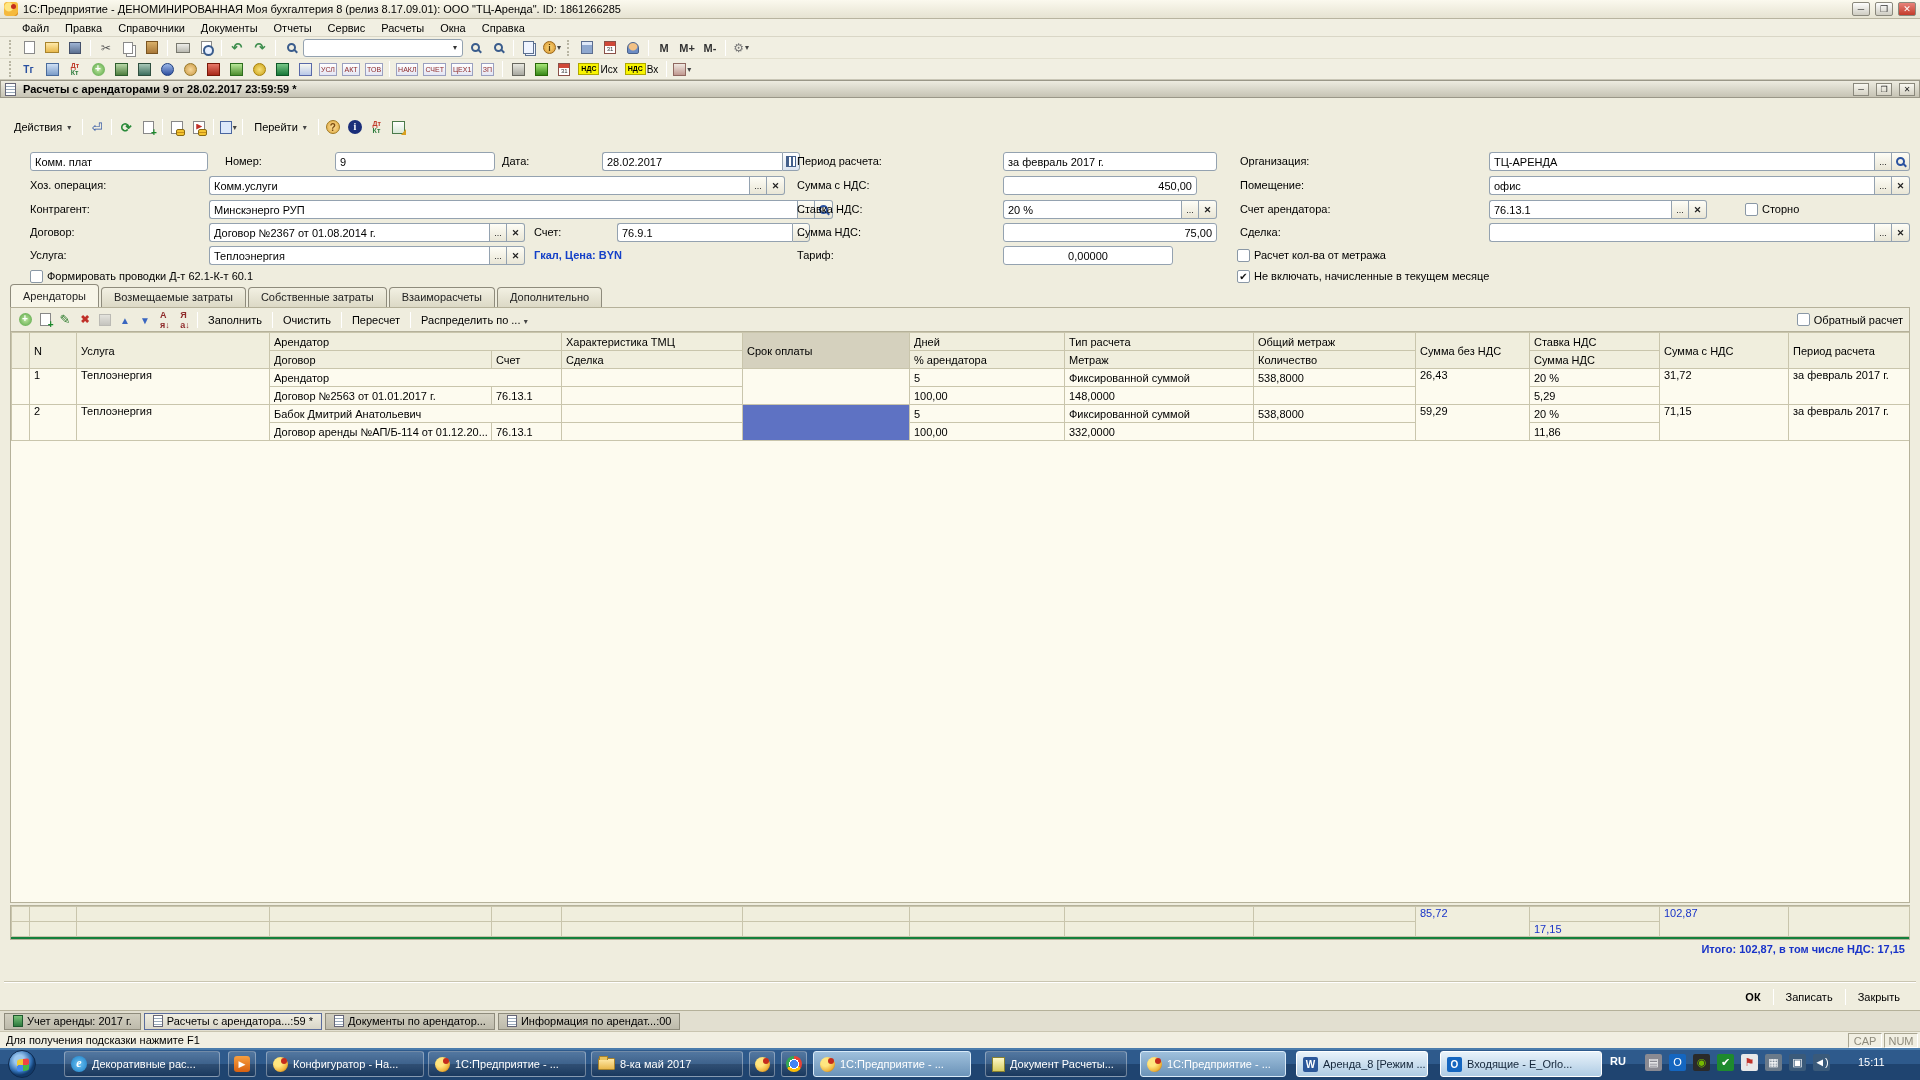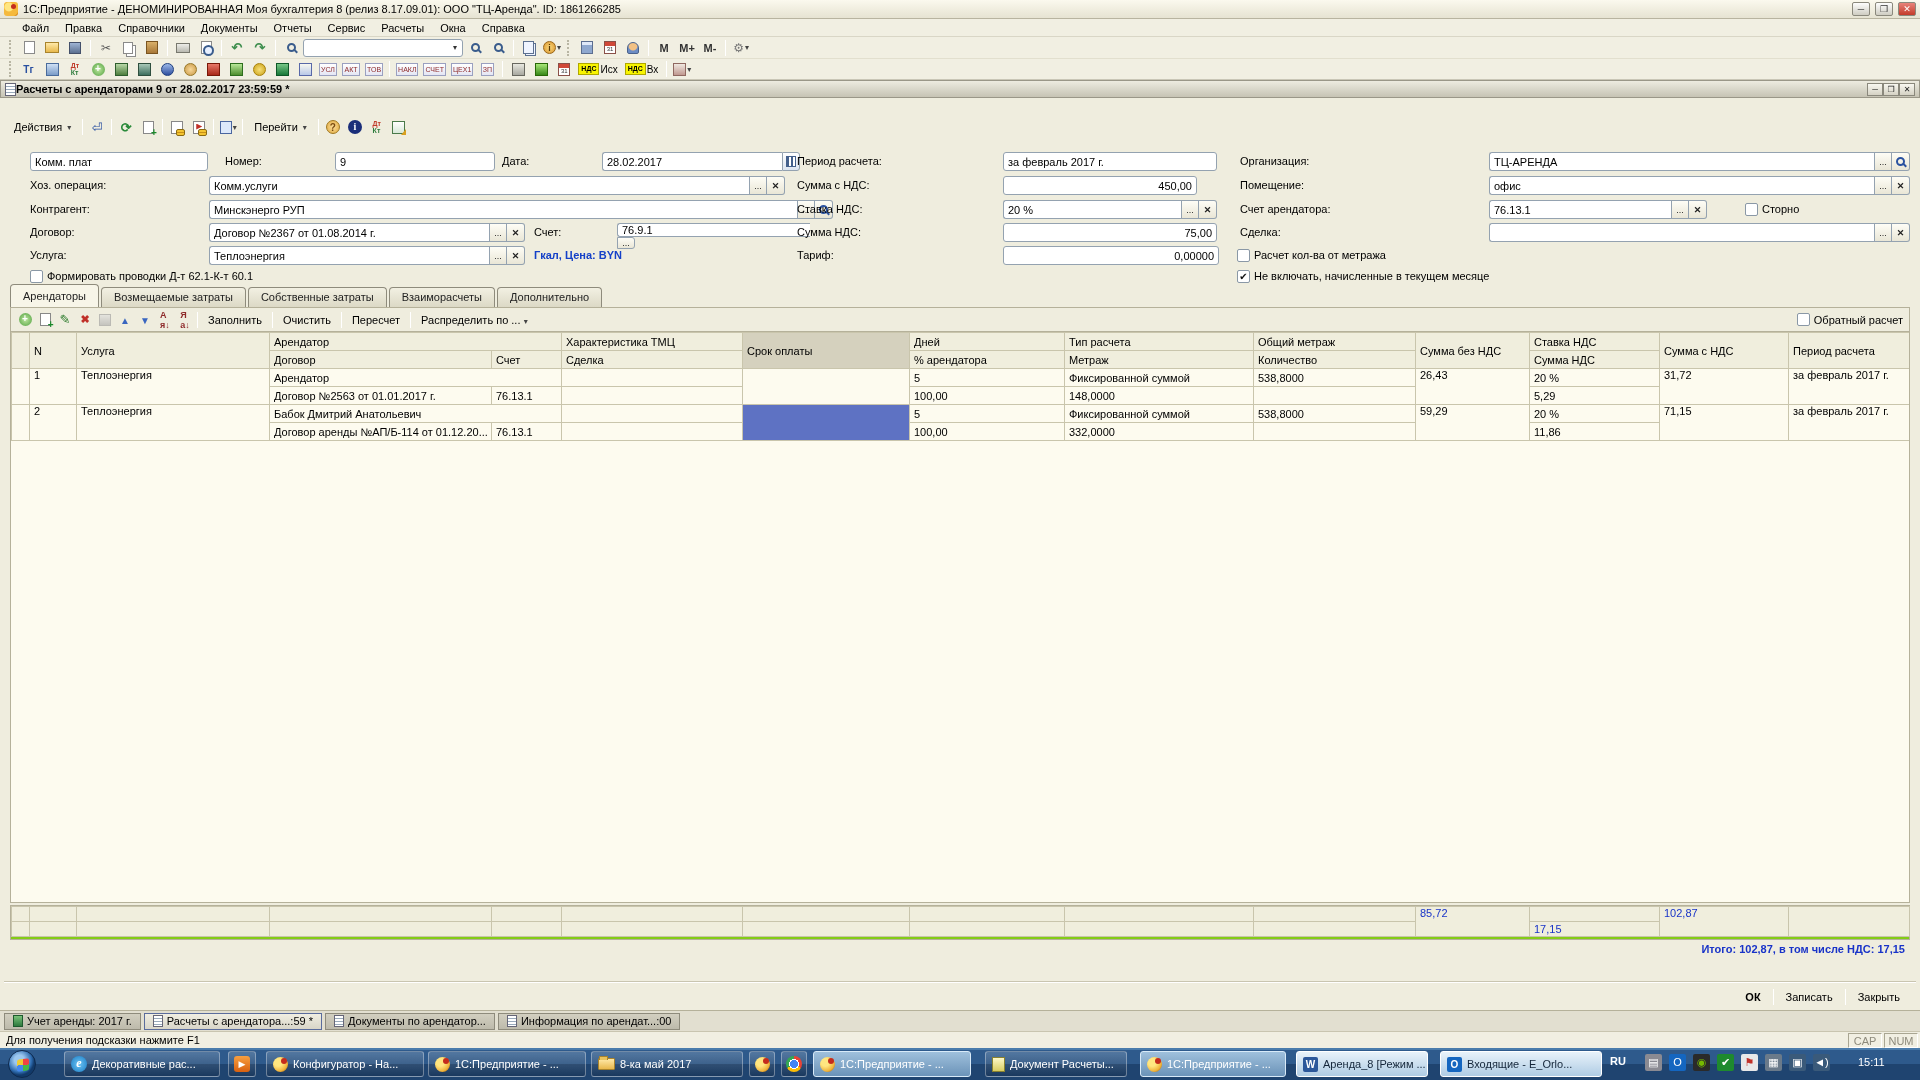--- a/index.html
+++ b/index.html
@@ -59,21 +59,21 @@
   .ic-tools::before { content:"⚙"; font-size:12px; color:#777; }
   .ic-sq { width:13px; height:13px; border:1px solid #666; }
   .lblic { font-size:7px; line-height:7px; color:#8E2A2A; background:linear-gradient(#FFFFFF,#E4E6F4); border:1px solid #9AA0C0; padding:2px 1px; text-align:center; }
   .nds { background:#F8F400; border:1px solid #B0A800; font-size:7px; line-height:8px; padding:1px 2px; font-weight:bold; }
   .tb2lbl { font-size:10px; margin:0 2px 0 1px; }
   .dtkt { display:flex; flex-direction:column; font-size:7px; line-height:7px; font-weight:bold; }
   .dtkt .dt { color:#C03A2A; } .dtkt .kt { color:#2A7A3A; }
 
   
   .mdi-title { position:absolute; left:0; top:80px; width:1920px; height:18px;
-    background:linear-gradient(#EDEBE0,#C6C3B4); border:1px solid #9A9788; display:flex; align-items:center; gap:0; padding:0 4px; }
+    background:linear-gradient(#EDEBE0,#C6C3B4); border:1px solid #9A9788; display:flex; align-items:center; gap:7px; padding:0 4px; }
   .mdi-title .t { font-weight:bold; flex:1; }
   .mdi-doc-ic { width:11px; height:13px; background:repeating-linear-gradient(#FFF 0 2px,#9AB 2px 3px); border:1px solid #667; }
   .mwbtn { width:16px; height:13px; border:1px solid #8A887C; background:linear-gradient(#F8F7F0,#D5D2C4); font-size:8px; line-height:11px; text-align:center; color:#222; }
 
   .doc-toolbar { position:absolute; left:2px; top:112px; width:1916px; height:30px; background:#EFEDDE; display:flex; align-items:center; padding-left:4px; }
   .txtbtn { height:22px; display:flex; align-items:center; gap:4px; padding:0 7px; border:1px solid transparent; border-radius:2px; }
   .ic-enter::before { content:"⏎"; color:#2A50A0; font-size:13px; }
   .ic-refresh::before { content:"⟳"; color:#2A8A3A; font-size:13px; font-weight:bold; }
   .ic-docplus { width:11px; height:13px; background:#FFF; border:1px solid #888; position:relative; }
   .ic-docplus::after { content:"+"; position:absolute; right:-4px; bottom:-5px; color:#1A8A2A; font-weight:bold; font-size:10px; }
@@ -127,21 +127,21 @@
   .tbl-area { position:absolute; left:10px; top:331px; width:1900px; height:572px; background:#FDFBEF; border:1px solid #B5B19A; overflow:hidden; }
   table.grid { border-collapse:collapse; table-layout:fixed; width:1898px; }
   table.grid th, table.grid td { border:1px solid #C9C5AC; padding:0 4px; height:18px; font-weight:normal; text-align:left; overflow:hidden; white-space:nowrap; font-size:11px; }
   table.grid th { background:#F0EEDD; }
   table.grid th.graycol { background:#D5D1BE; }
   table.grid td { background:#FDFBEF; }
   td.r, th.r { text-align:right; }
   td.top { vertical-align:top; padding-top:2px; }
   td.selcell { background:#5E72C3 !important; }
 
-  .totals-area { position:absolute; left:10px; top:905px; width:1900px; height:35px; border:1px solid #B5B19A; background:#84cc16; }
+  .totals-area { position:absolute; left:10px; top:905px; width:1900px; height:35px; border:1px solid #B5B19A; background:#15803d; }
   table.grid.tot td { background:#F0EEDD; height:15px; color:#1833C8; }
   .itogo { position:absolute; right:15px; top:943px; color:#1833C8; font-weight:bold; }
 
   
   .foot-sep { position:absolute; left:4px; top:981px; width:1912px; height:2px; border-top:1px solid #C9C5B0; border-bottom:1px solid #FFFFFF; }
   .footer-btns { position:absolute; right:8px; top:986px; height:22px; display:flex; align-items:center; }
   .fbtn { padding:0 12px; height:22px; line-height:22px; }
   .fbtn.ok { font-weight:bold; }
   .fdiv { width:1px; height:16px; background:#B5B19C; border-right:1px solid #FFF; }
 
@@ -497,42 +497,42 @@
   <span>Сторно</span>
 </div>
 
 <span class="flabel" style="left:30px;top:223px;">Договор:</span>
 <div class="grp" style="left:209px;top:223px;width:316px;">
   <input value="Договор №2367 от 01.08.2014 г." style="">
   <span class="fb">...</span>
   <span class="fb xb last">✕</span>
 </div>
 <span class="flabel" style="left:534px;top:223px;">Счет:</span>
-<div class="grp" style="left:617px;top:223px;width:193px;flex-direction:column;">
+<div class="grp" style="left:617px;top:223px;width:193px;">
   <input value="76.9.1" style="">
   <span class="fb last">...</span>
 </div>
 <span class="flabel" style="left:797px;top:223px;">Сумма НДС:</span>
 <input class="inp r" style="left: 1003px; top: 223px; width: 214px;" value="75,00">
 <span class="flabel" style="left:1240px;top:223px;">Сделка:</span>
 <div class="grp" style="left:1489px;top:223px;width:421px;">
   <input value="" style="">
   <span class="fb">...</span>
   <span class="fb xb last">✕</span>
 </div>
 
 <span class="flabel" style="left:30px;top:246px;">Услуга:</span>
 <div class="grp" style="left:209px;top:246px;width:316px;">
   <input value="Теплоэнергия" style="">
   <span class="fb">...</span>
   <span class="fb xb last">✕</span>
 </div>
 <span class="blue-note" style="left:534px;top:246px;">Гкал, Цена:  BYN</span>
 <span class="flabel" style="left:797px;top:246px;">Тариф:</span>
-<input class="inp r" style="left: 1003px; top: 246px; width: 216px;" value="0,00000">
+<input class="inp r" style="left: 1003px; top: 246px; width: 170px; text-align: center;" value="0,00000">
 <div class="cbx" style="left:1237px;top:247px;">
   <span class="box"></span>
   <span>Расчет кол-ва от метража</span>
 </div>
 
 <div class="cbx" style="left:30px;top:268px;">
   <span class="box"></span>
   <span>Формировать проводки Д-т 62.1-К-т 60.1</span>
 </div>
 <div class="cbx checked" style="left:1237px;top:268px;">

